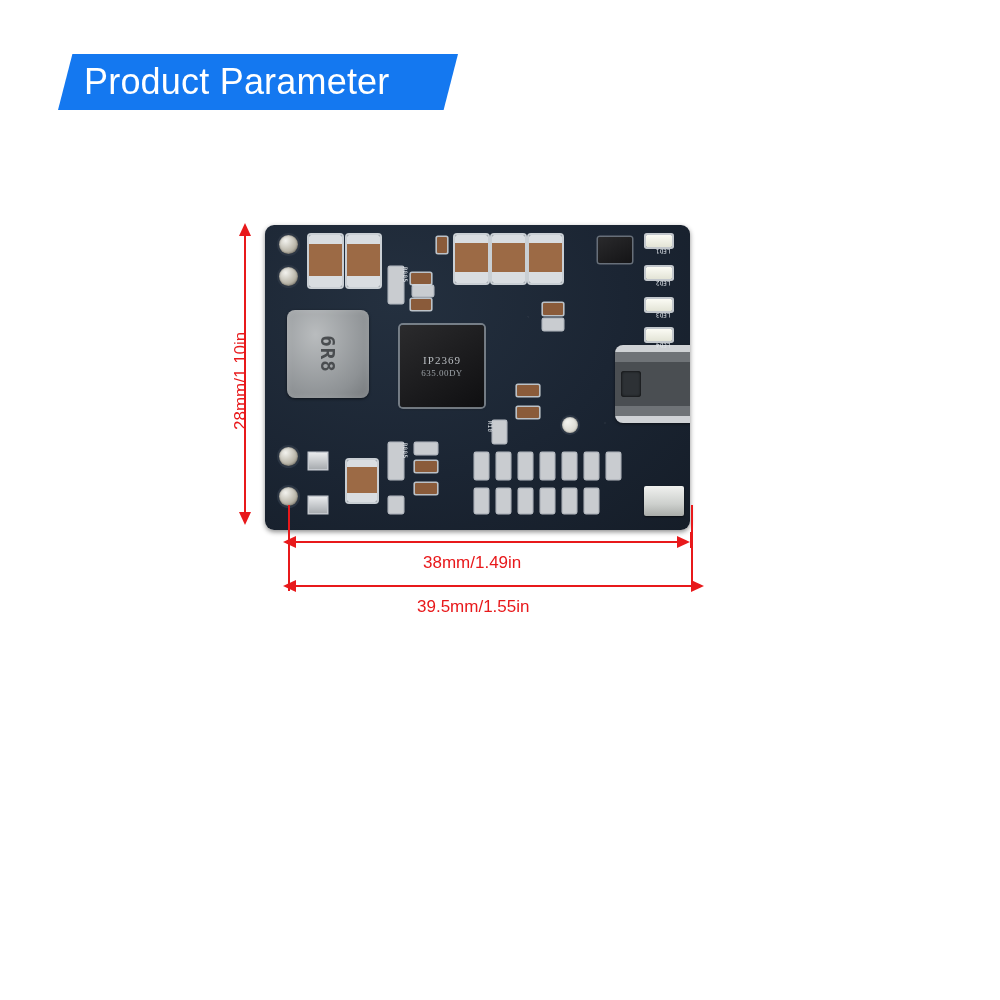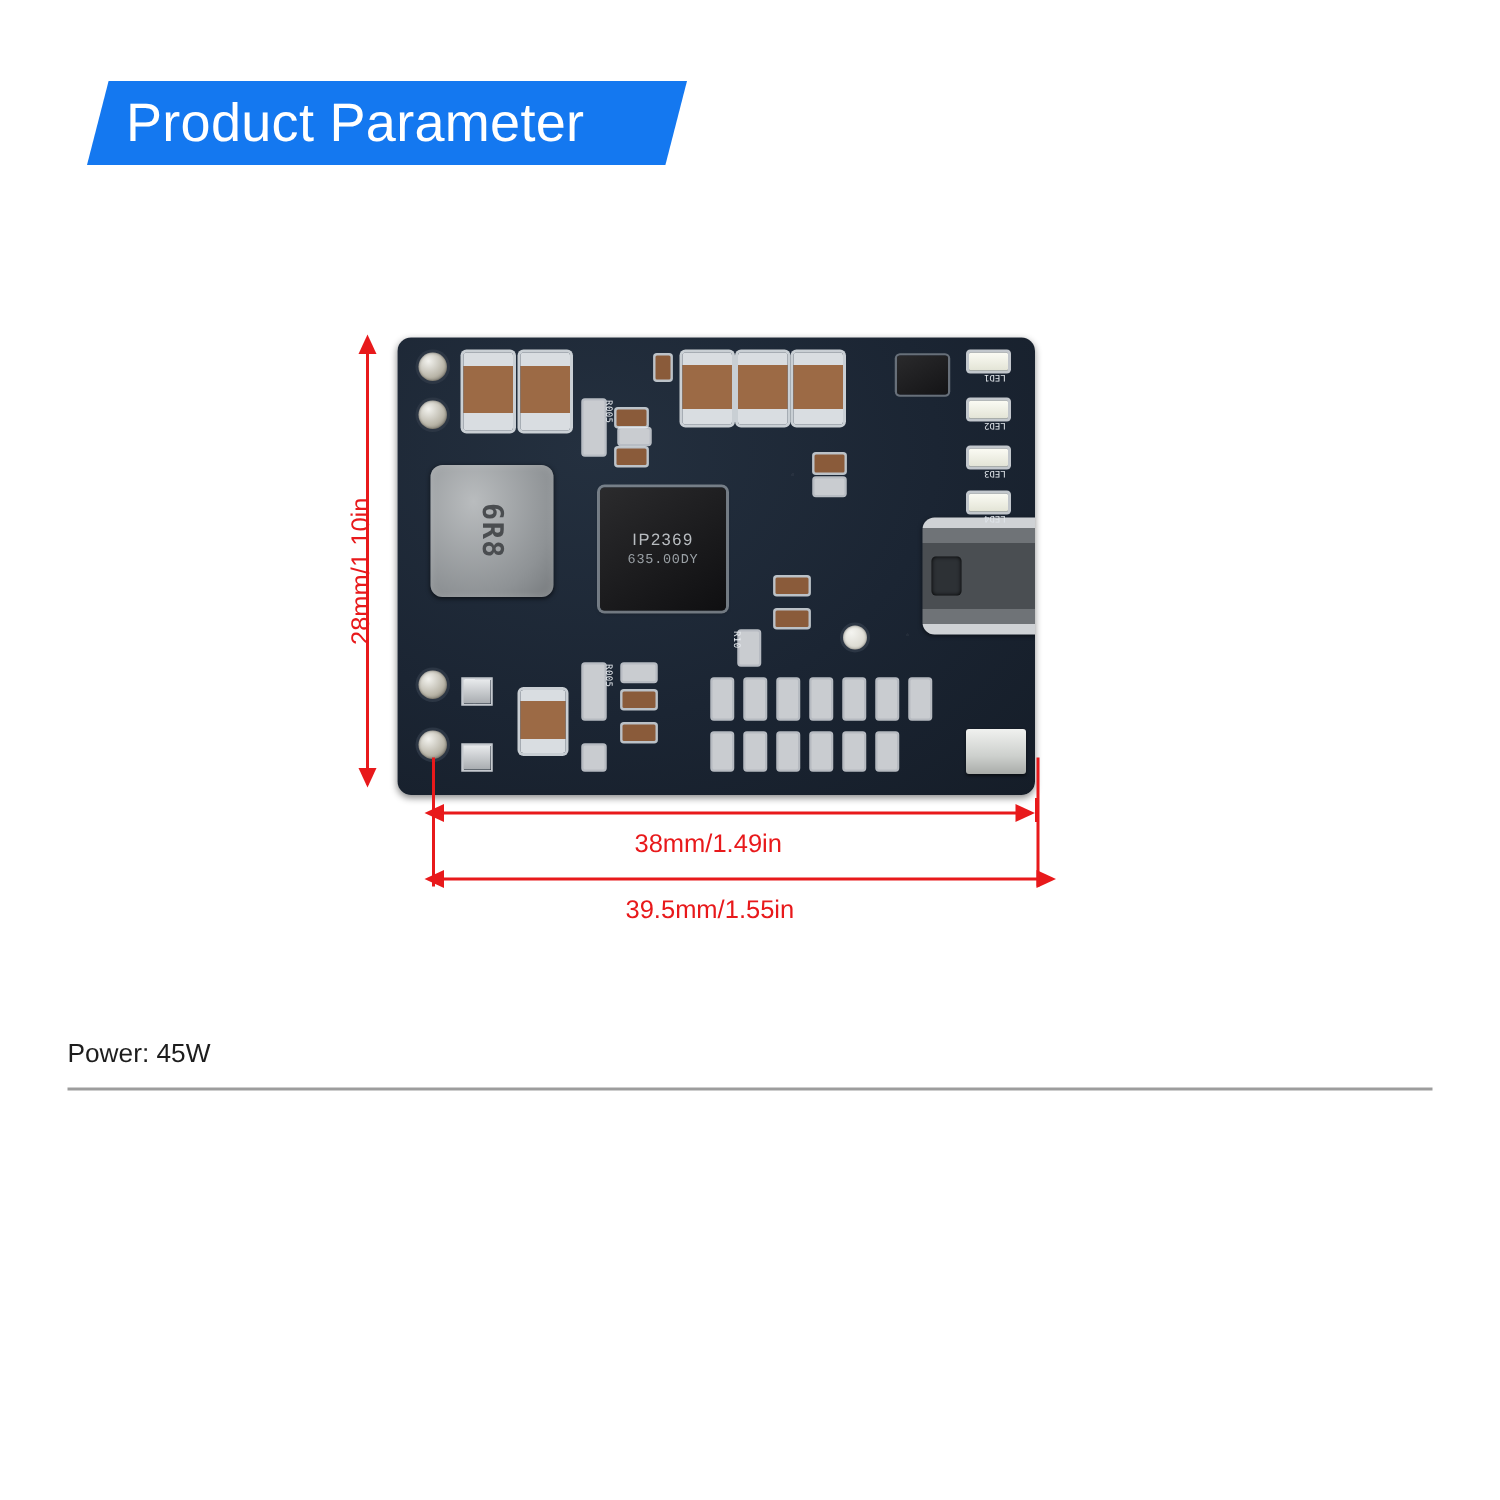--- a/index.html
+++ b/index.html
@@ -82,22 +82,22 @@
     font-family:"DejaVu Sans Mono",monospace;letter-spacing:1px;
   }
 
   #mainic{
     position:absolute;left:135px;top:100px;width:84px;height:82px;
     background:linear-gradient(145deg,#2b2b2d,#1a1a1c 60%,#0f0f11);
     border-radius:3px;
     box-shadow:0 0 0 2px rgba(190,196,202,.55), 0 1px 3px rgba(0,0,0,.6);
     display:flex;flex-direction:column;align-items:center;justify-content:center;
   }
-  #mainic .l1{color:#b9bdc1;font-size:11px;font-family:Liberation Sans, sans-serif;letter-spacing:1px;}
-  #mainic .l2{color:#9aa0a5;font-size:9px;font-family:Liberation Mono, monospace;letter-spacing:.5px;margin-top:2px;}
+  #mainic .l1{color:#b9bdc1;font-size:11px;font-family:Liberation Serif, serif;letter-spacing:1px;}
+  #mainic .l2{color:#9aa0a5;font-size:9px;font-family:Liberation Serif, serif;letter-spacing:.5px;margin-top:2px;}
 
   #usbc{
     position:absolute;right:-3px;top:120px;width:78px;height:78px;
     background:linear-gradient(180deg,#cfd2d5 0 9%,#6f7377 9% 22%,#4a4e52 22% 78%,#6f7377 78% 91%,#cfd2d5 91% 100%);
     border-radius:8px 3px 3px 8px;
     box-shadow:0 1px 3px rgba(0,0,0,.5);
   }
   #usbc .tongue{position:absolute;left:6px;top:26px;width:20px;height:26px;
     background:#2d3135;border-radius:3px;box-shadow:inset 0 0 3px #000;}
   #jst{
@@ -245,14 +245,13 @@
   <div class="arrow left" style="left:88px;top:375px;"></div>
   <div class="dim-line" style="left:99px;top:380px;width:399px;height:2px;"></div>
   <div class="arrow right" style="left:496px;top:375px;"></div>
   <div class="dim-label" style="left:222px;top:392px;">39.5mm/1.55in</div>
 
   <div class="dim-line" style="left:93px;top:300px;width:2px;height:86px;"></div>
   <div class="dim-line" style="left:496px;top:300px;width:2px;height:86px;"></div>
 </div>
 
 <div id="specs">
-  <div class="spec-row">Power: 45W</div>
 </div>
 
 </body></html>

